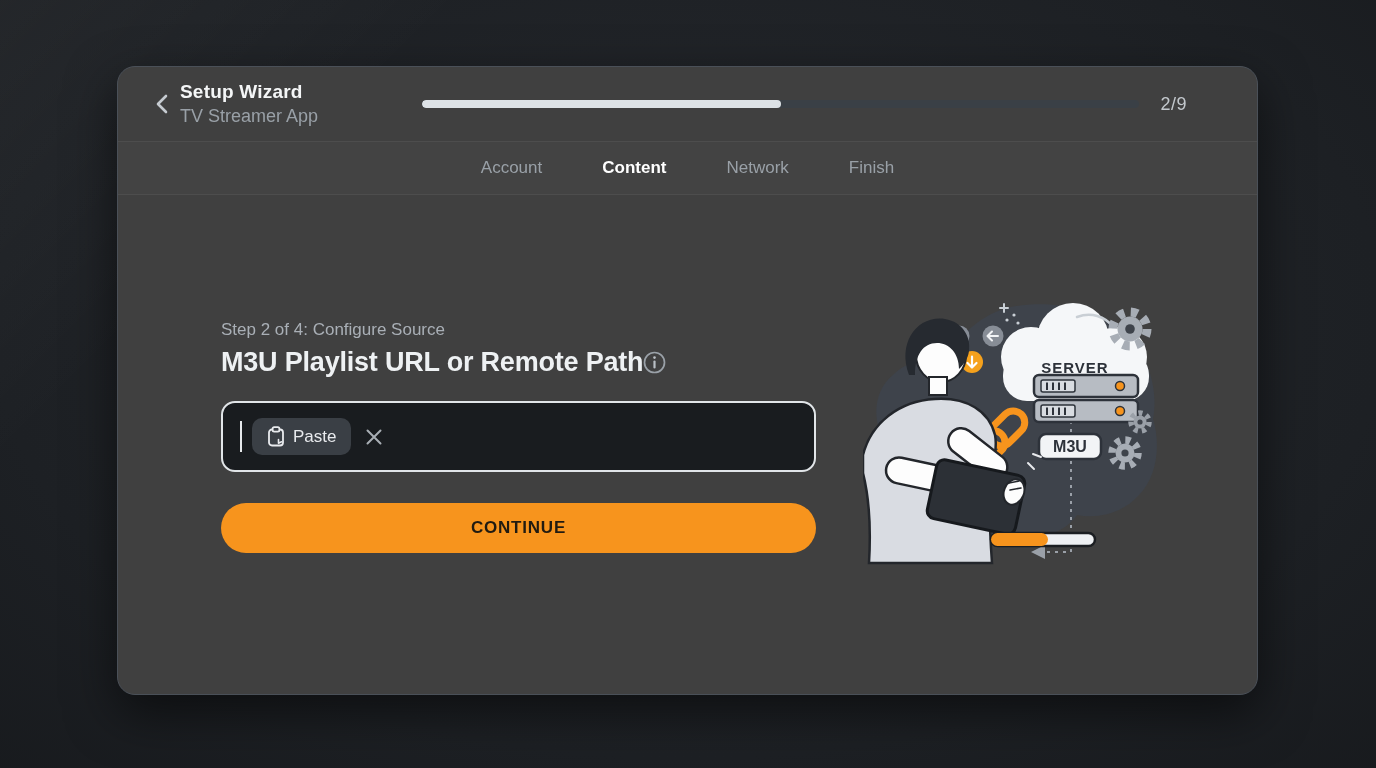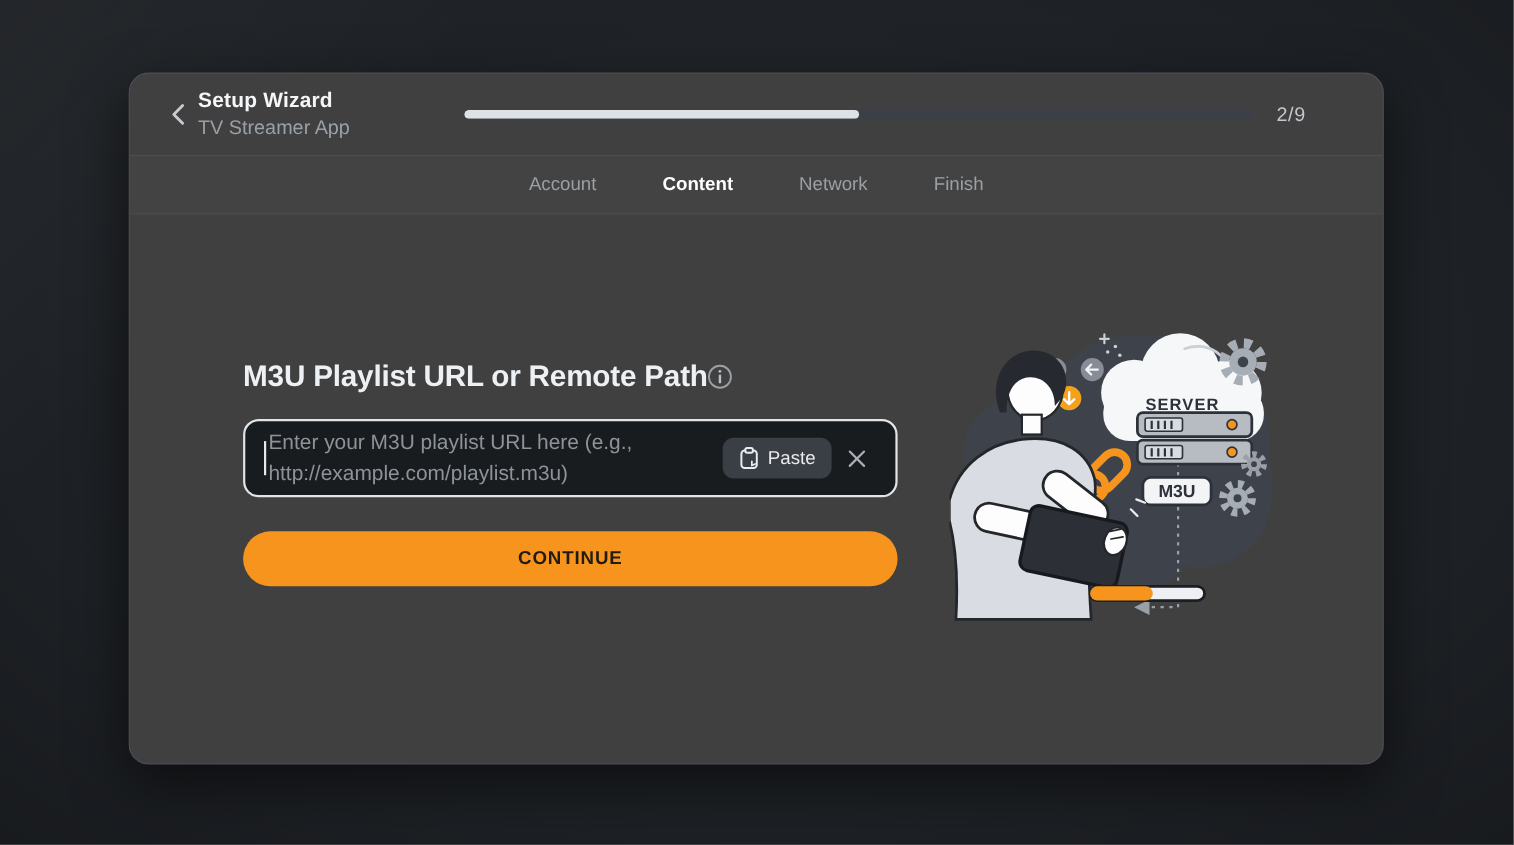--- a/index.html
+++ b/index.html
@@ -120,35 +120,35 @@
   <nav class="tabbar">
     <div class="tab">Account</div>
     <div class="tab active">Content</div>
     <div class="tab">Network</div>
     <div class="tab">Finish</div>
   </nav>
 
   <main class="main">
 
     <section class="form-col">
+      <div class="step-label">Step 2 of 4: Configure Source</div>
 
       <div class="heading-row">
         <h1 class="heading">M3U Playlist URL or Remote Path</h1>
         <span class="info-icon">
           <svg width="23" height="23" viewBox="0 0 23 23">
             <circle cx="11.5" cy="11.5" r="10" fill="none" stroke="#9aa1a8" stroke-width="1.7"></circle>
             <circle cx="11.5" cy="6.6" r="1.3" fill="#b9bfc5"></circle>
             <rect x="10.4" y="9.5" width="2.2" height="8" rx="1.1" fill="#b9bfc5"></rect>
           </svg>
         </span>
       </div>
 
       <div class="url-input">
         <span class="caret"></span>
-        <span class="placeholder">Enter your M3U playlist URL here (e.g., http://example.com/playlist.m3u)</span>
         <button class="paste-btn">
           <svg width="18" height="21" viewBox="0 0 18 21">
             <rect x="2" y="3.5" width="14" height="16" rx="3" fill="none" stroke="#e9ebee" stroke-width="1.8"></rect>
             <rect x="5.6" y="1.2" width="6.8" height="4.4" rx="1.6" fill="#3a3f45" stroke="#e9ebee" stroke-width="1.8"></rect>
             <path d="M11.5 13.5 L11.5 17.2 L14.5 15.8" fill="none" stroke="#e9ebee" stroke-width="1.6" stroke-linecap="round" stroke-linejoin="round"></path>
           </svg>
           <span>Paste</span>
         </button>
         <button class="clear-btn">
           <svg width="20" height="20" viewBox="0 0 20 20">

